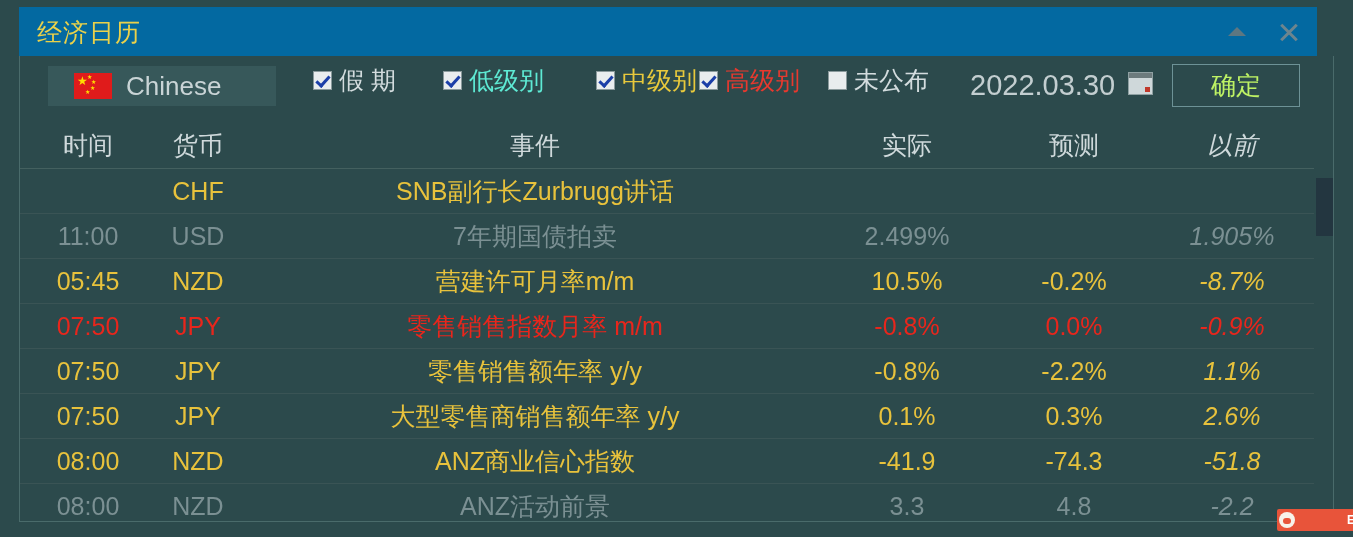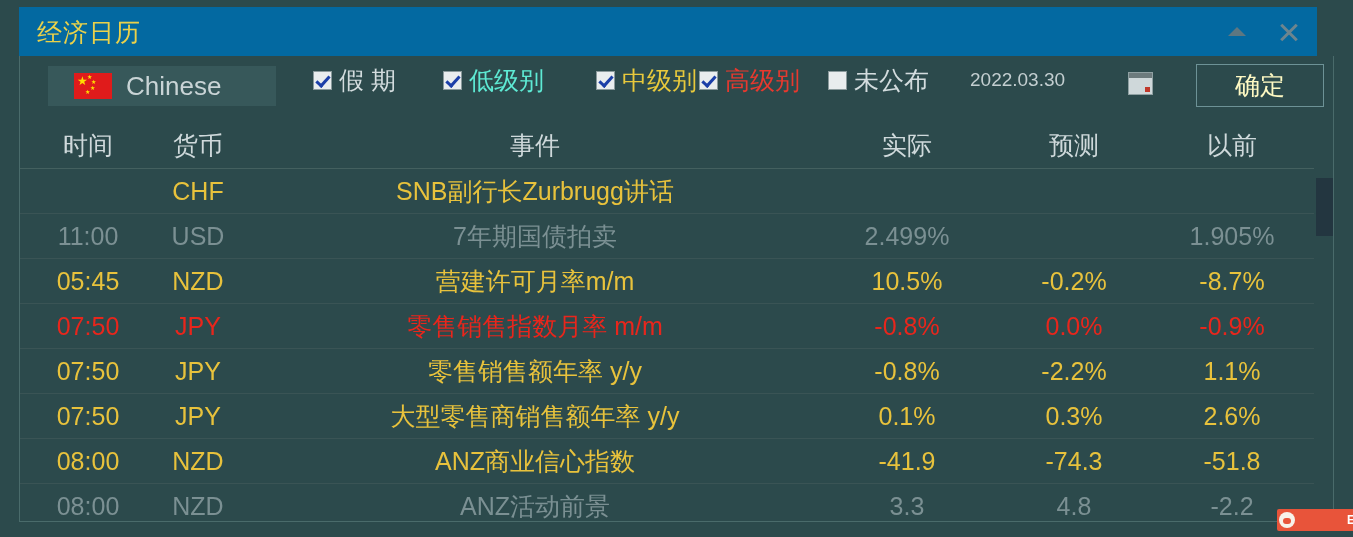--- a/index.html
+++ b/index.html
@@ -169,21 +169,21 @@
   #cb-unpub    { left: 808px; }
 
   .lbl-white  { color: #d3dcde; text-align: center; }
   .lbl-gray   { color: #5eead4; }
   .lbl-yellow { color: #e8c93c; }
   .lbl-red    { color: #e8392e; }
 
   #date-field {
     position: absolute;
     left: 950px; top: 12px;
-    font-size: 19px;
+    font-size: 29px;
     color: #c3ced0;
     white-space: nowrap;
     cursor: text;
   }
   #calendar-icon {
     position: absolute;
     left: 1108px; top: 15px;
     width: 25px; height: 23px;
     background: #cfd8da;
     border: 1px solid #8fa0a2;
@@ -205,24 +205,23 @@
   #confirm-button {
     position: absolute;
     left: 1152px; top: 7px;
     width: 128px; height: 43px;
     border: 1px solid #6d9296;
     box-sizing: border-box;
     display: flex;
     align-items: center;
     justify-content: center;
     font-size: 25px;
-    color: #fef9c3;
+    color: #bef264;
     cursor: pointer;
     background: transparent;
-    margin-left: 24px;
   }
 
   
   #table-area {
     position: absolute;
     left: 20px; top: 122px;
     width: 1313px;
     height: 399px;
     overflow: hidden;
   }
@@ -238,21 +237,21 @@
     height: 100%;
     display: flex;
     align-items: center;
     white-space: nowrap;
   }
   .c-time     { left: 14px;  width: 108px; justify-content: center; }
   .c-cur      { left: 122px; width: 112px; justify-content: center; }
   .c-event    { left: 250px; width: 530px; justify-content: center; }
   .c-actual   { left: 800px; width: 174px; justify-content: center; }
   .c-forecast { left: 974px; width: 160px; justify-content: center; }
-  .c-previous { left: 1134px; width: 156px; justify-content: center; }
+  .c-previous { left: 1134px; width: 156px; justify-content: center; font-style: italic; }
 
   #header-row .cell {
     font-size: 25px;
     color: #cfd9db;
   }
   .row .cell { font-size: 25px; }
 
   .row.yellow .cell { color: #e8c23c; }
   .row.gray   .cell { color: #7b9093; }
   .row.red    .cell { color: #e8261c; }

